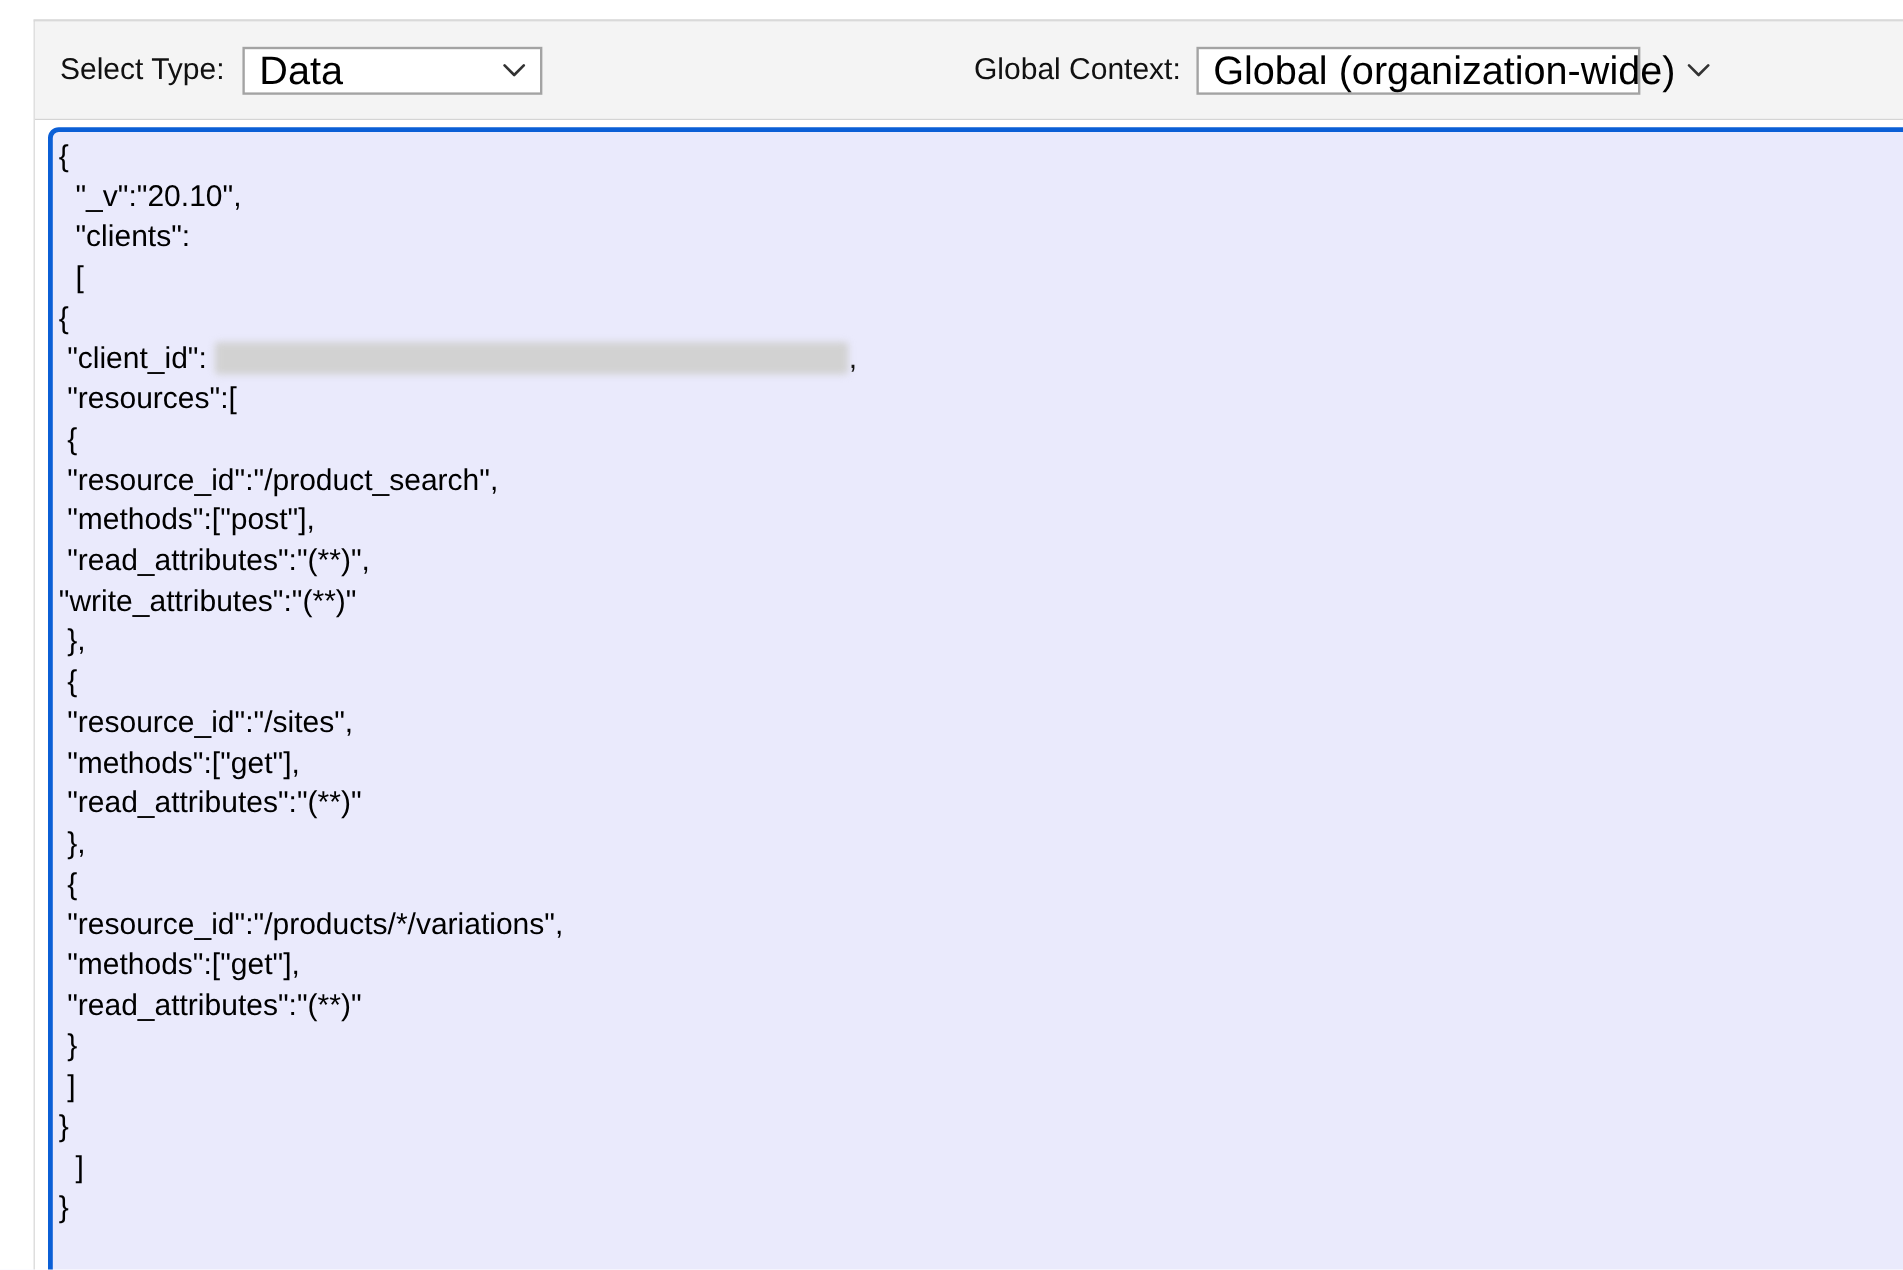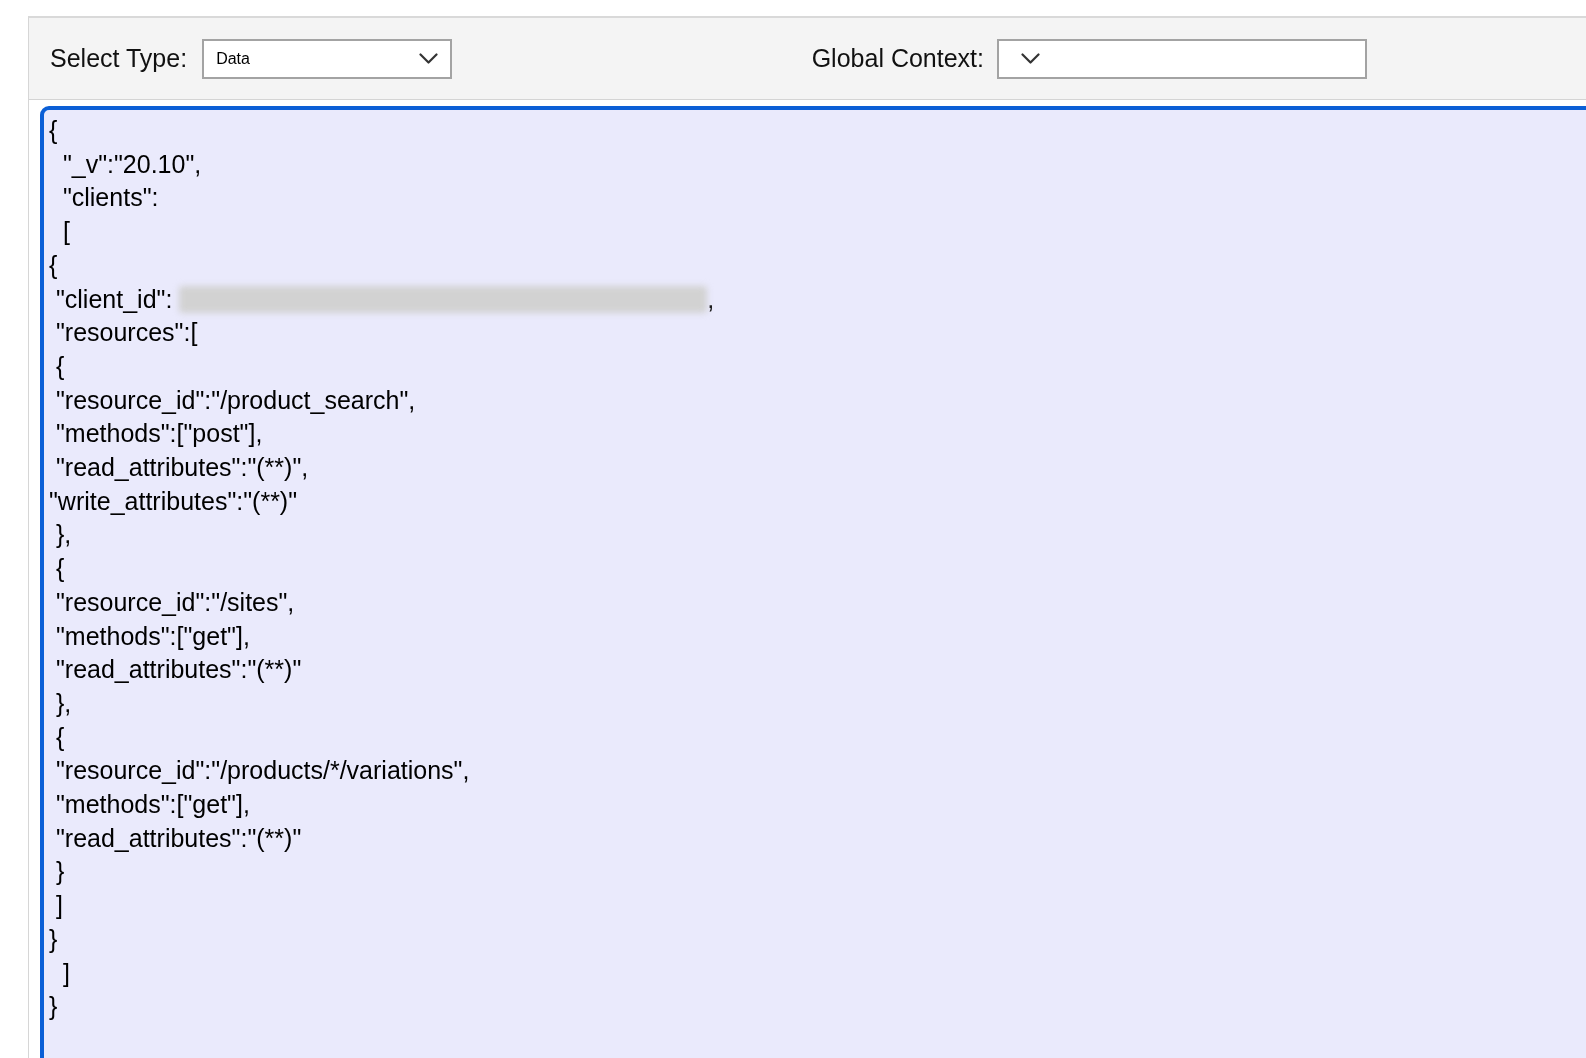--- a/index.html
+++ b/index.html
@@ -45,21 +45,21 @@
     color: #111111;
     white-space: nowrap;
   }
   .select-box {
     height: 40px;
     border: 2px solid #a3a3a3;
     background: #ffffff;
     display: flex;
     align-items: center;
     justify-content: space-between;
-    font-size: 16px;
+    font-size: 33px;
     color: #000000;
     padding: 0 12px 0 12px;
     cursor: default;
     white-space: nowrap;
   }
   .select-type { width: 250px; }
   .select-context { width: 370px; }
   .chevron { flex: 0 0 auto; margin-left: 10px; display: block; }
   .editor {
     margin: 6px 0 0 11px;
@@ -98,20 +98,21 @@
         <span>Data</span>
         <svg class="chevron" width="19" height="12" viewBox="0 0 19 12">
           <path d="M1.5 1.5 L9.5 9.5 L17.5 1.5" fill="none" stroke="#333333" stroke-width="2.2" stroke-linecap="round" stroke-linejoin="round"></path>
         </svg>
       </div>
     </div>
 
     <div class="field-group right">
       <span class="field-label">Global Context:</span>
       <div class="select-box select-context">
+        <span>Global (organization-wide)</span>
         <svg class="chevron" width="19" height="12" viewBox="0 0 19 12">
           <path d="M1.5 1.5 L9.5 9.5 L17.5 1.5" fill="none" stroke="#333333" stroke-width="2.2" stroke-linecap="round" stroke-linejoin="round"></path>
         </svg>
       </div>
     </div>
 
   </div>
 
   <div class="editor"><div>{</div><div>  "_v":"20.10",</div><div>  "clients":</div><div>  [</div><div>{</div><div><span> "client_id": </span><span class="redacted"></span><span>,</span></div><div> "resources":[</div><div> {</div><div> "resource_id":"/product_search",</div><div> "methods":["post"],</div><div> "read_attributes":"(**)",</div><div>"write_attributes":"(**)"</div><div> },</div><div> {</div><div> "resource_id":"/sites",</div><div> "methods":["get"],</div><div> "read_attributes":"(**)"</div><div> },</div><div> {</div><div> "resource_id":"/products/*/variations",</div><div> "methods":["get"],</div><div> "read_attributes":"(**)"</div><div> }</div><div> ]</div><div>}</div><div>  ]</div><div>}</div></div>
 

